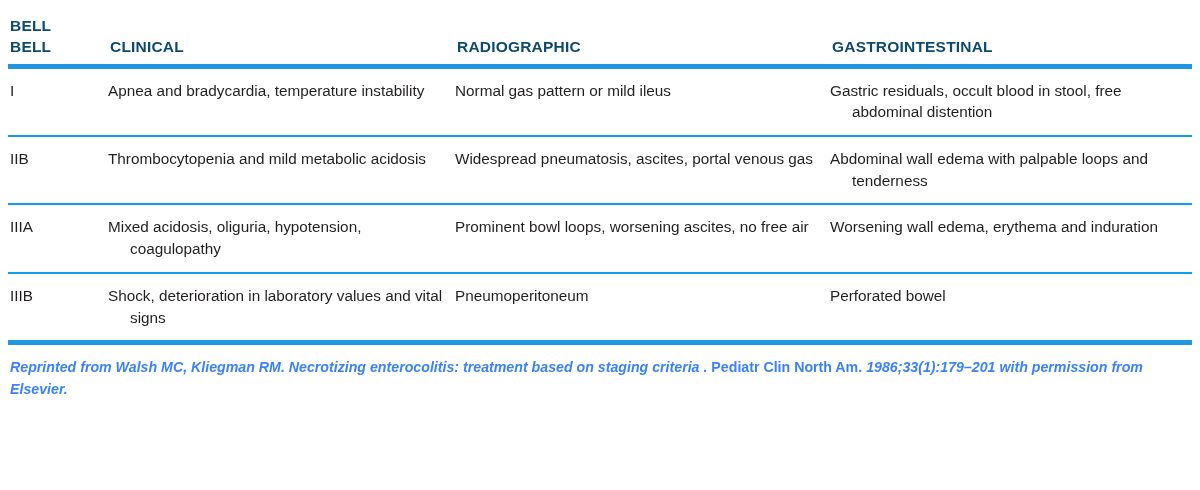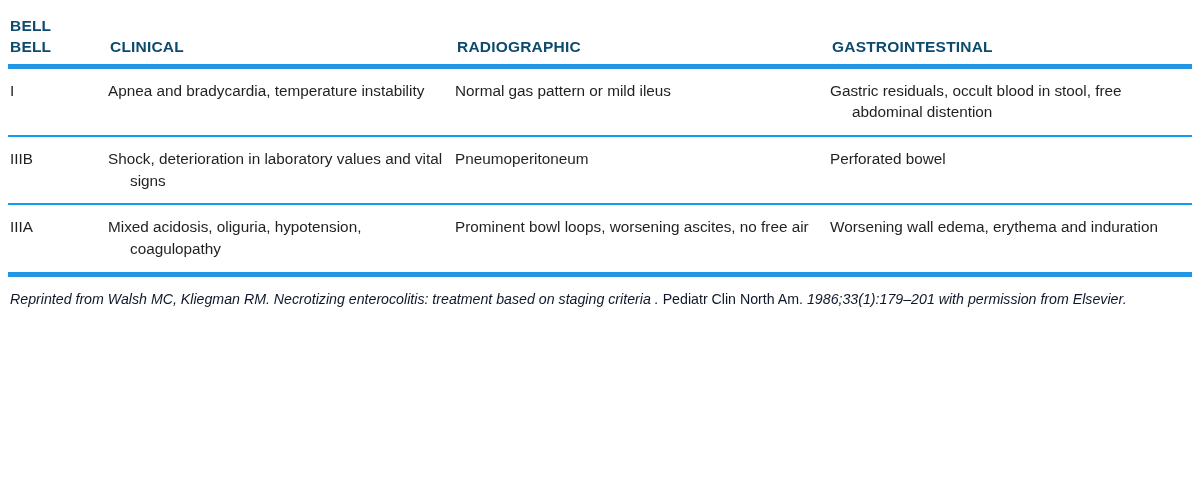--- a/index.html
+++ b/index.html
@@ -81,22 +81,23 @@
     text-indent: 0;
   }
 
   
   .footnote {
     margin-top: 12px;
     padding: 0 4px 0 2px;
     font-size: 14.2px;
     line-height: 1.52;
     font-style: italic;
-    color: #0f172a;
+    color: #3b82f6;
     max-width: 1186px;
+    font-weight: bold;
   }
   .footnote .roman { font-style: normal; }
 </style>
 </head>
 <body>
 
 <div class="sheet">
 
   <table class="staging">
     <colgroup>
@@ -125,29 +126,35 @@
     </thead>
 
     <tbody>
       <tr>
         <td class="stage">I</td>
         <td class="wrap">Apnea and bradycardia, temperature instability</td>
         <td class="wrap">Normal gas pattern or mild ileus</td>
         <td class="wrap">Gastric residuals, occult blood in stool, free abdominal distention</td>
       </tr>
       <tr>
-        <td class="stage">IIIB</td>
-        <td class="wrap">Shock, deterioration in laboratory values and vital signs</td>
-        <td class="wrap">Pneumoperitoneum</td>
-        <td class="wrap">Perforated bowel</td>
+        <td class="stage">IIB</td>
+        <td class="wrap">Thrombocytopenia and mild metabolic acidosis</td>
+        <td class="wrap">Widespread pneumatosis, ascites, portal venous gas</td>
+        <td class="wrap">Abdominal wall edema with palpable loops and tenderness</td>
       </tr>
       <tr>
         <td class="stage">IIIA</td>
         <td class="wrap">Mixed acidosis, oliguria, hypotension, coagulopathy</td>
         <td class="wrap">Prominent bowl loops, worsening ascites, no free air</td>
         <td class="wrap">Worsening wall edema, erythema and induration</td>
+      </tr>
+      <tr>
+        <td class="stage">IIIB</td>
+        <td class="wrap">Shock, deterioration in laboratory values and vital signs</td>
+        <td class="wrap">Pneumoperitoneum</td>
+        <td class="wrap">Perforated bowel</td>
       </tr>
     </tbody>
   </table>
 
   <p class="footnote"><span>Reprinted from Walsh MC, Kliegman RM. Necrotizing enterocolitis: treatment based on staging criteria .</span> <span class="roman">Pediatr Clin North Am.</span> <span>1986;33(1):179–201 with permission from Elsevier.</span></p>
 
 </div>
 
 </body></html>

